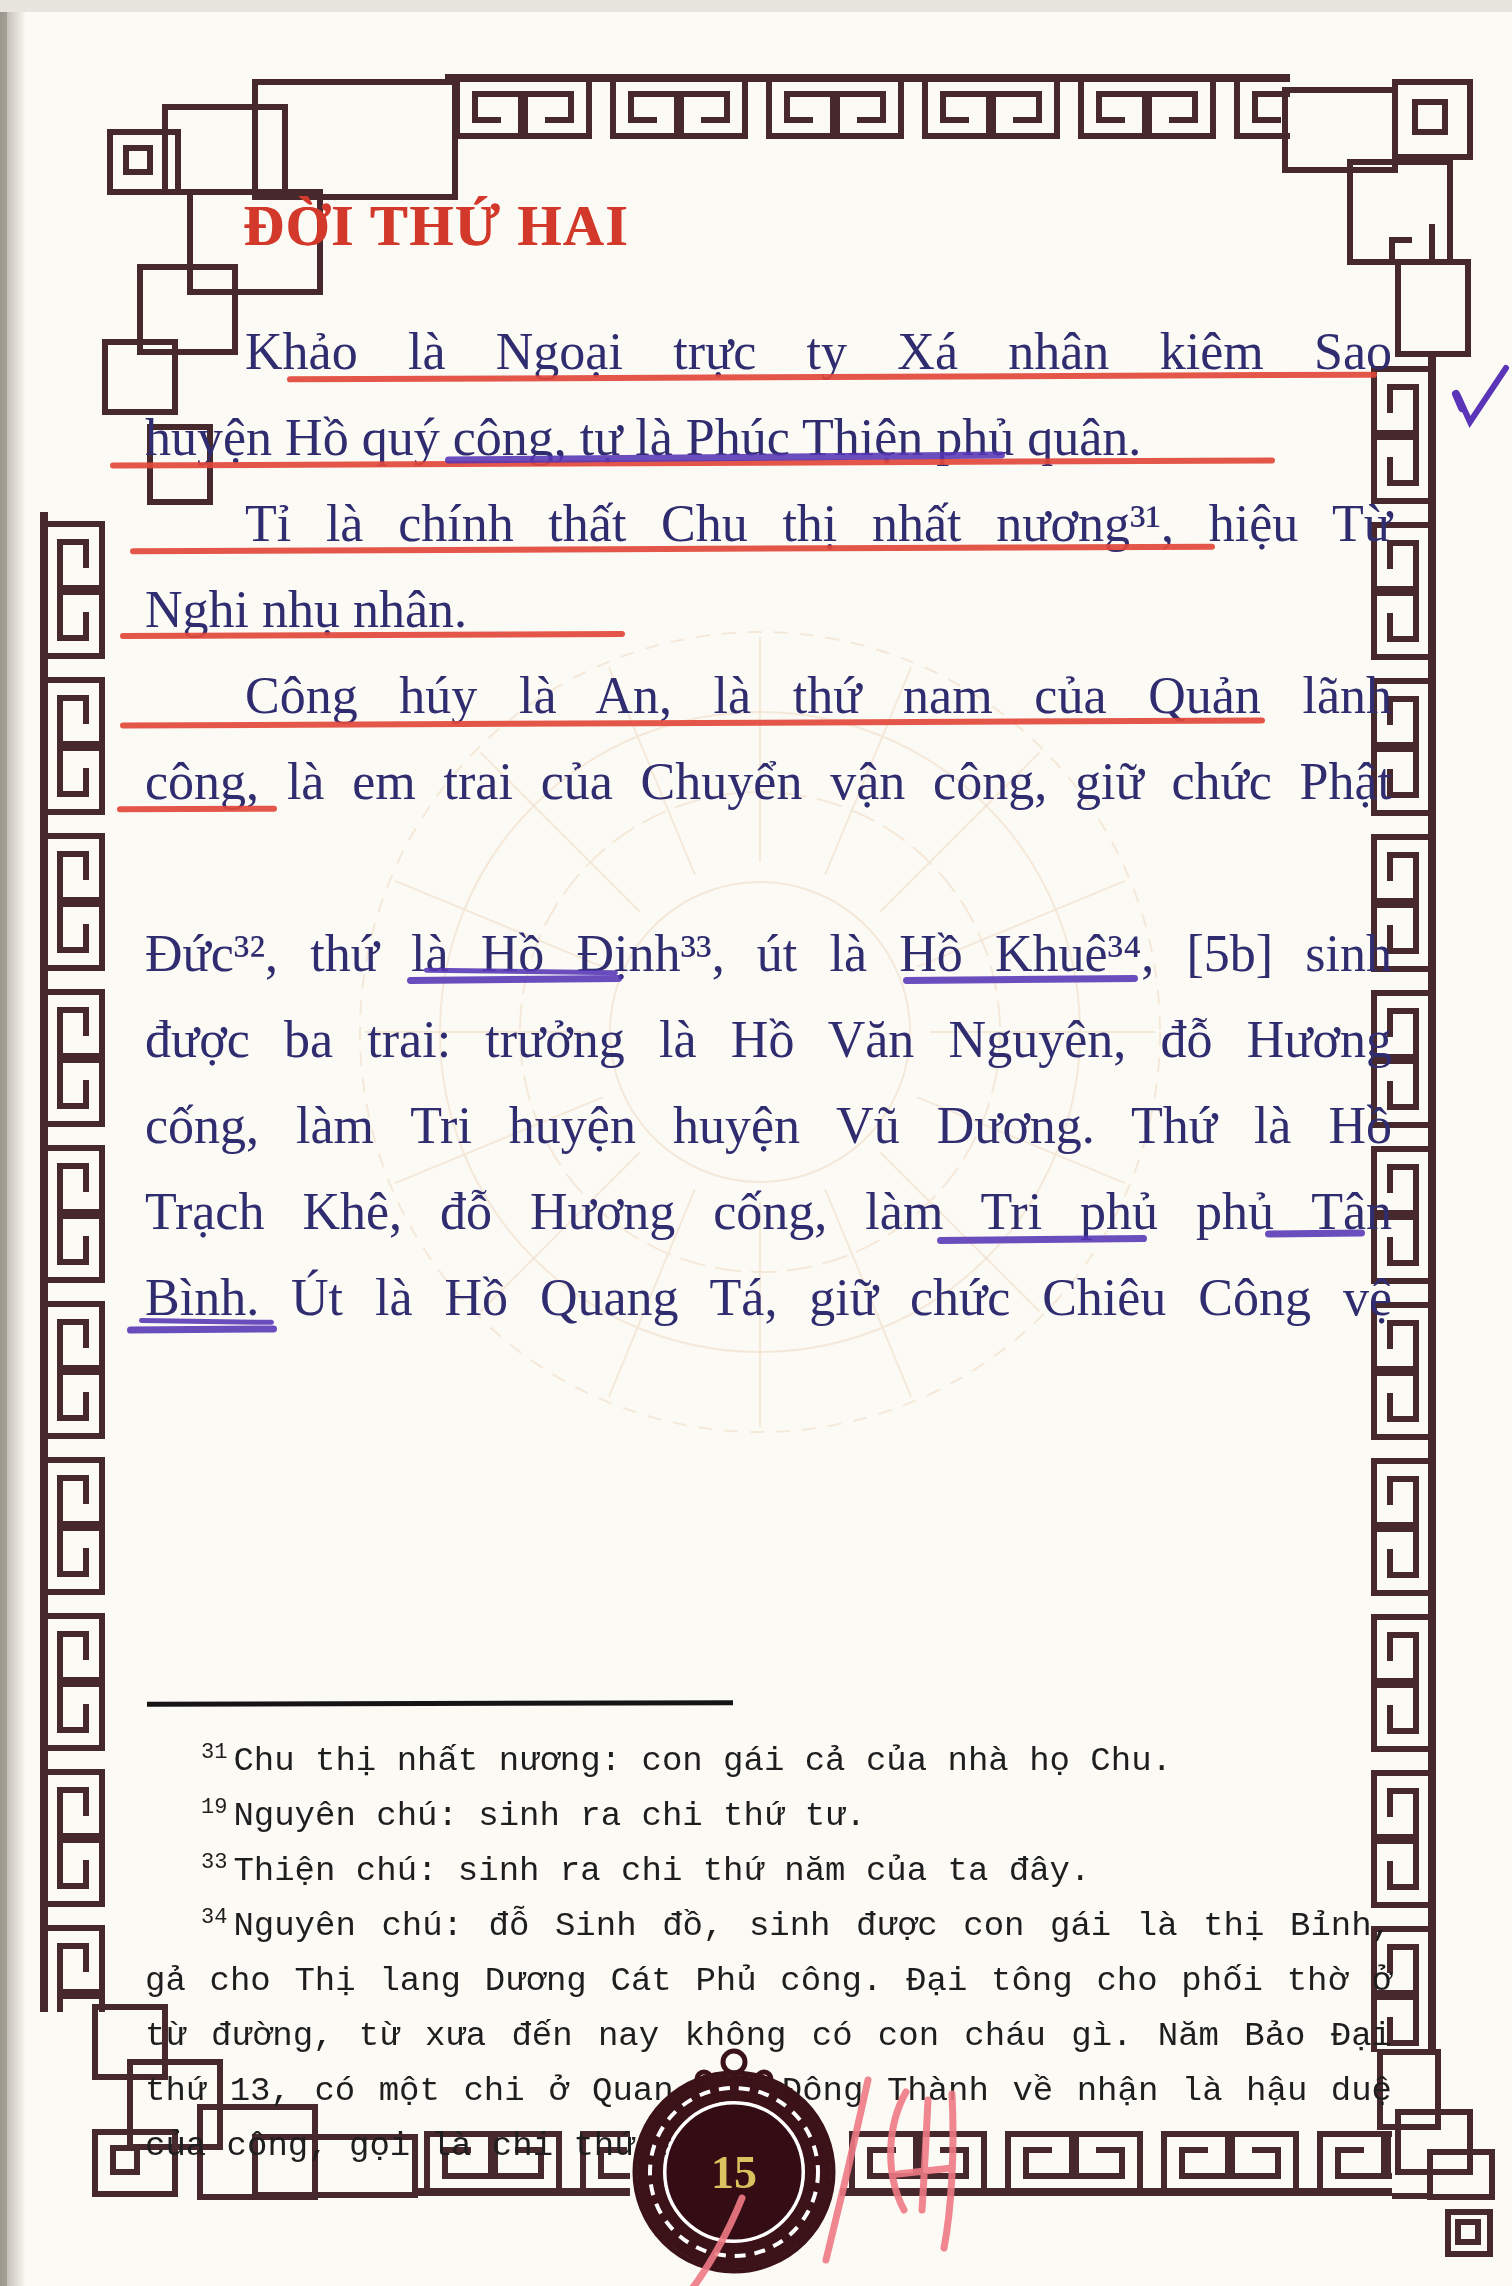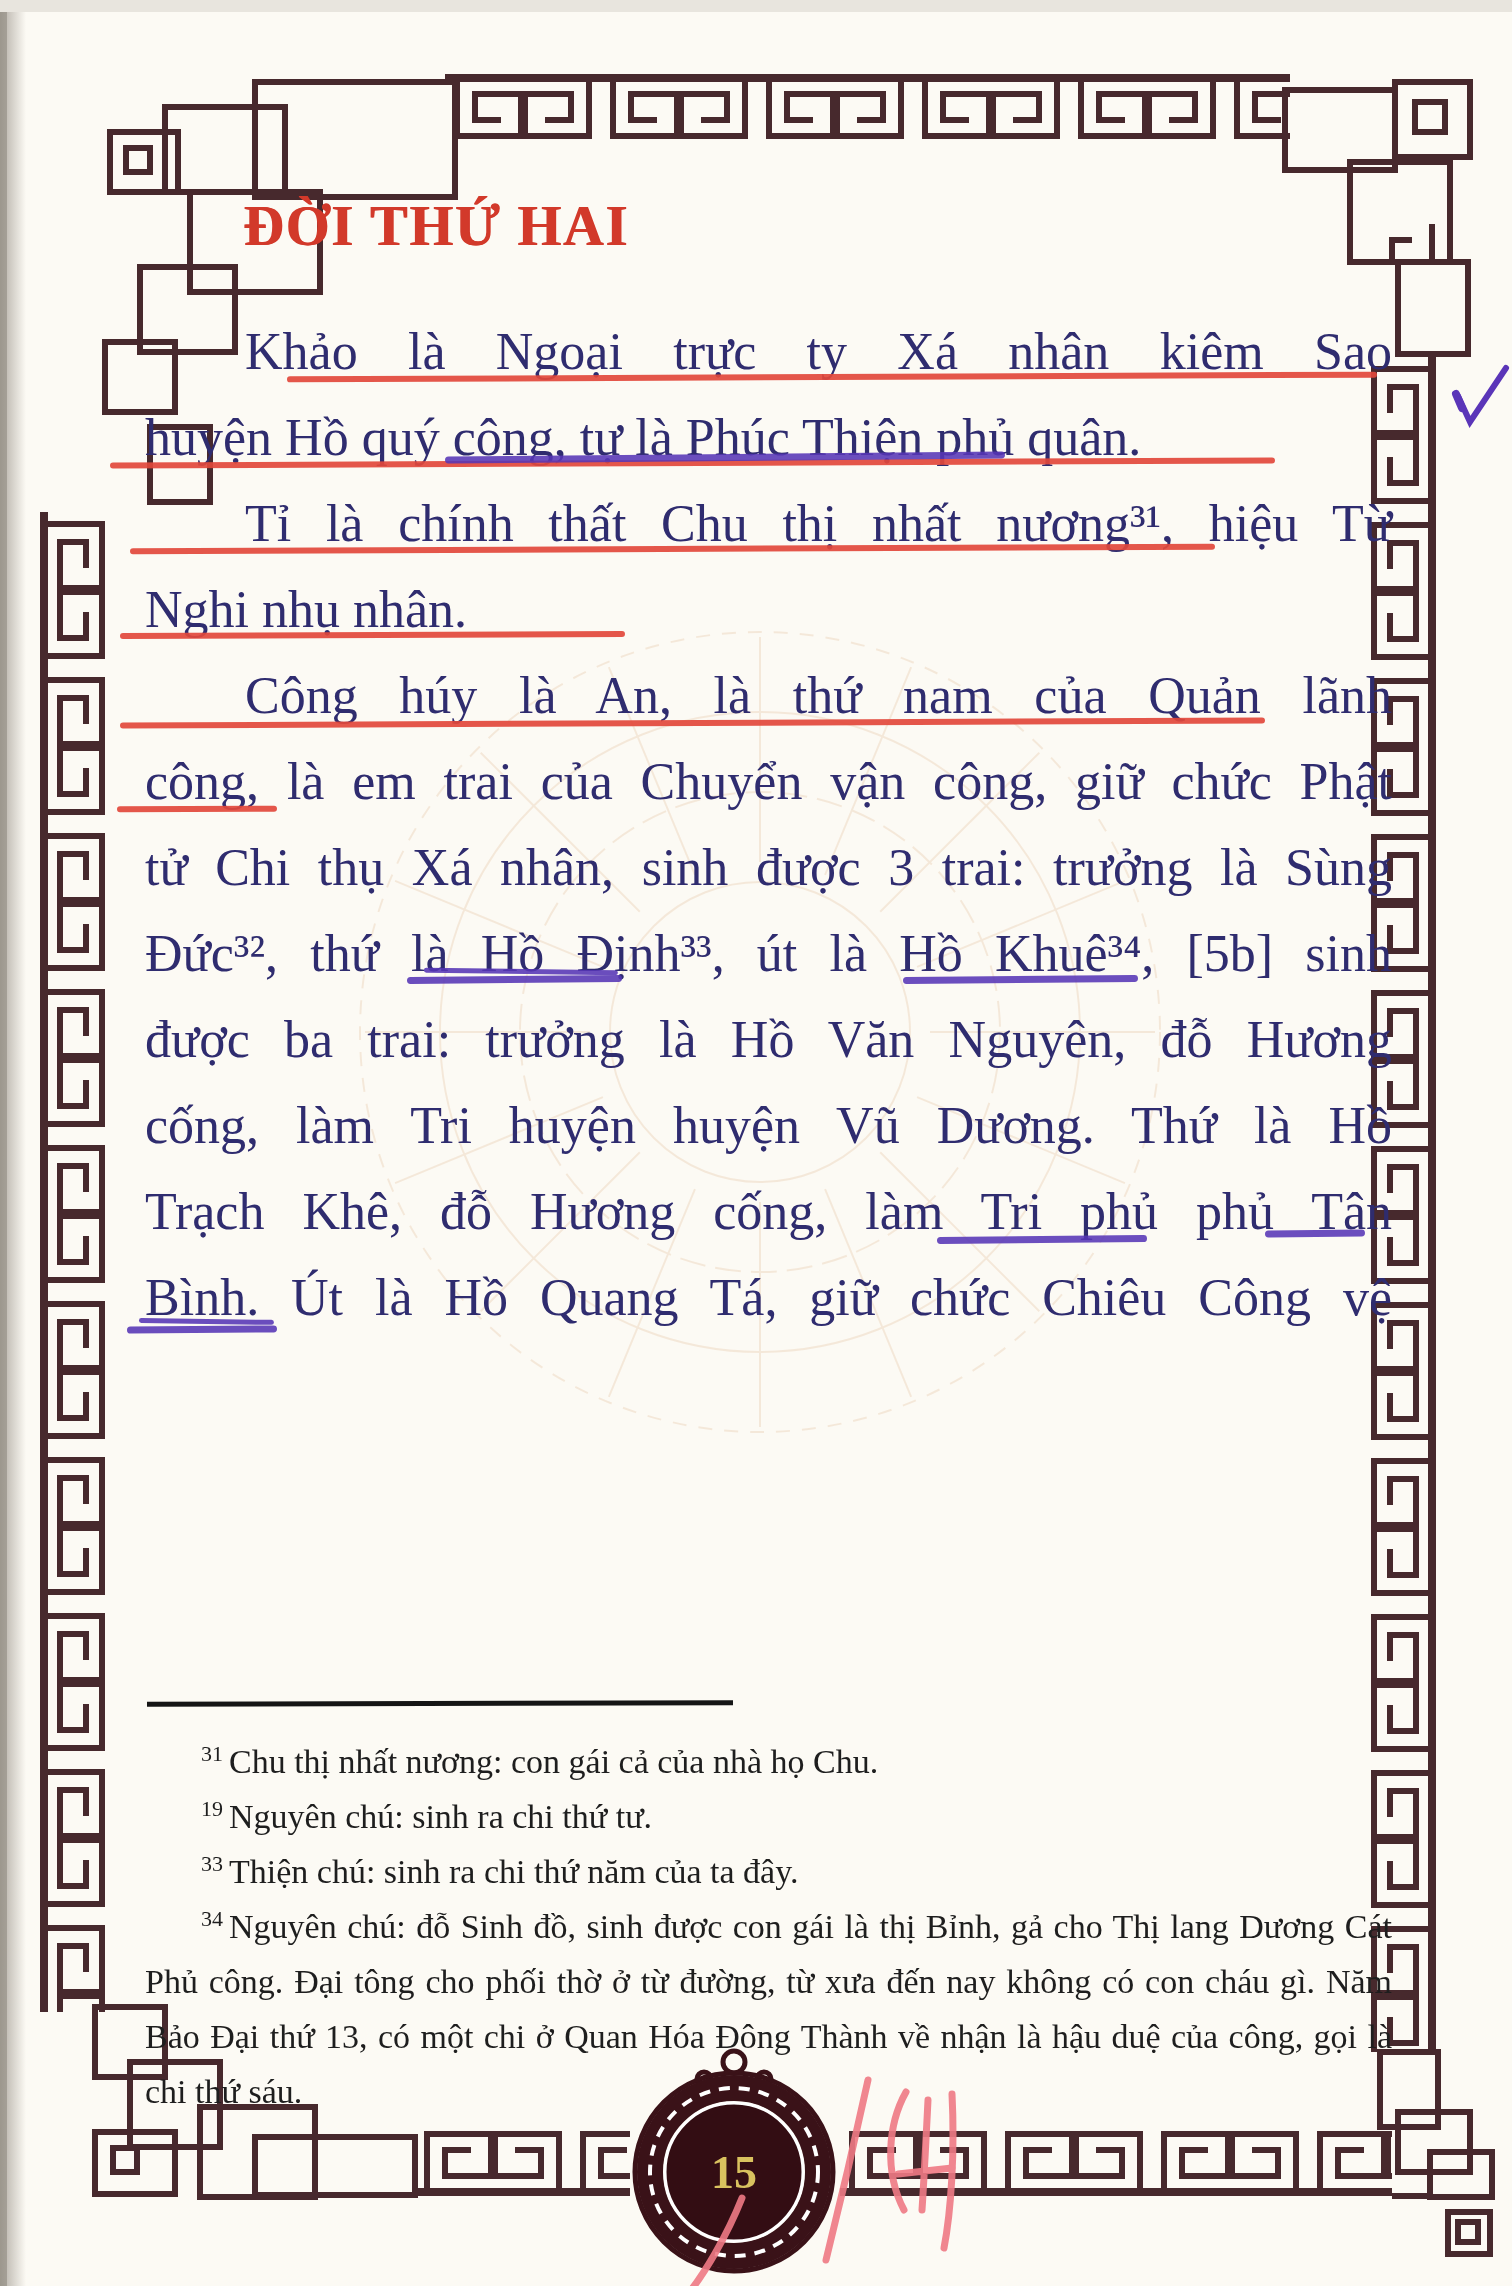--- a/index.html
+++ b/index.html
@@ -35,21 +35,21 @@
   
   .pen{position:absolute;border-radius:8px;}
   .pen.red{height:6px;background:#e2483b;opacity:.92;transform:rotate(-.25deg);}
   .pen.purple{height:7px;background:#5636b6;opacity:.88;transform:rotate(-.5deg);}
   .pen.squig::after{content:"";position:absolute;left:8%;top:-7px;width:90%;height:5px;
     background:#5636b6;border-radius:6px;transform:rotate(1.3deg);}
 
   
   .fnrule{position:absolute;left:147px;top:1689px;width:586px;height:5px;background:#151515;transform:rotate(-.15deg);}
   .fnotes{position:absolute;left:145px;top:1722px;width:1247px;color:#1e1e1e;font-size:34px;line-height:55px;}
-  .fn{text-indent:56px;}
+  .fn{text-indent:56px;font-family:Liberation Mono, monospace;}
   .fn.multi{text-align:justify;}
   .fn sup{font-size:22px;line-height:0;margin-right:6px;}
 
   .pagenum-text{font-family:"Liberation Serif","DejaVu Serif",serif;}
 </style>
 </head>
 <body>
 
 <div id="page">
 
@@ -165,23 +165,20 @@
     <i class="pen red" style="left:-25px;top:66px;width:505px"></i>
   </div>
   <div class="bline j i" style="top:640px">
     <span>Công húy là An, là thứ nam của Quản lãnh</span>
     <i class="pen red" style="left:-25px;top:68px;width:1145px"></i>
   </div>
   <div class="bline j" style="top:726px">
     <span>công, là em trai của Chuyển vận công, giữ chức Phật</span>
     <i class="pen red" style="left:-28px;top:68px;width:160px"></i>
   </div>
-  <div class="bline j" style="top:812px">
-    <span>tử Chi thụ Xá nhân, sinh được 3 trai: trưởng là Sùng</span>
-  </div>
   <div class="bline j" style="top:898px">
     <span>Đức³², thứ là Hồ Định³³, út là Hồ Khuê³⁴, [5b] sinh</span>
     <i class="pen purple squig" style="left:262px;top:66px;width:215px"></i>
     <i class="pen purple" style="left:758px;top:66px;width:235px"></i>
   </div>
   <div class="bline j" style="top:984px">
     <span>được ba trai: trưởng là Hồ Văn Nguyên, đỗ Hương</span>
   </div>
   <div class="bline j" style="top:1070px">
     <span>cống, làm Tri huyện huyện Vũ Dương. Thứ là Hồ</span>

